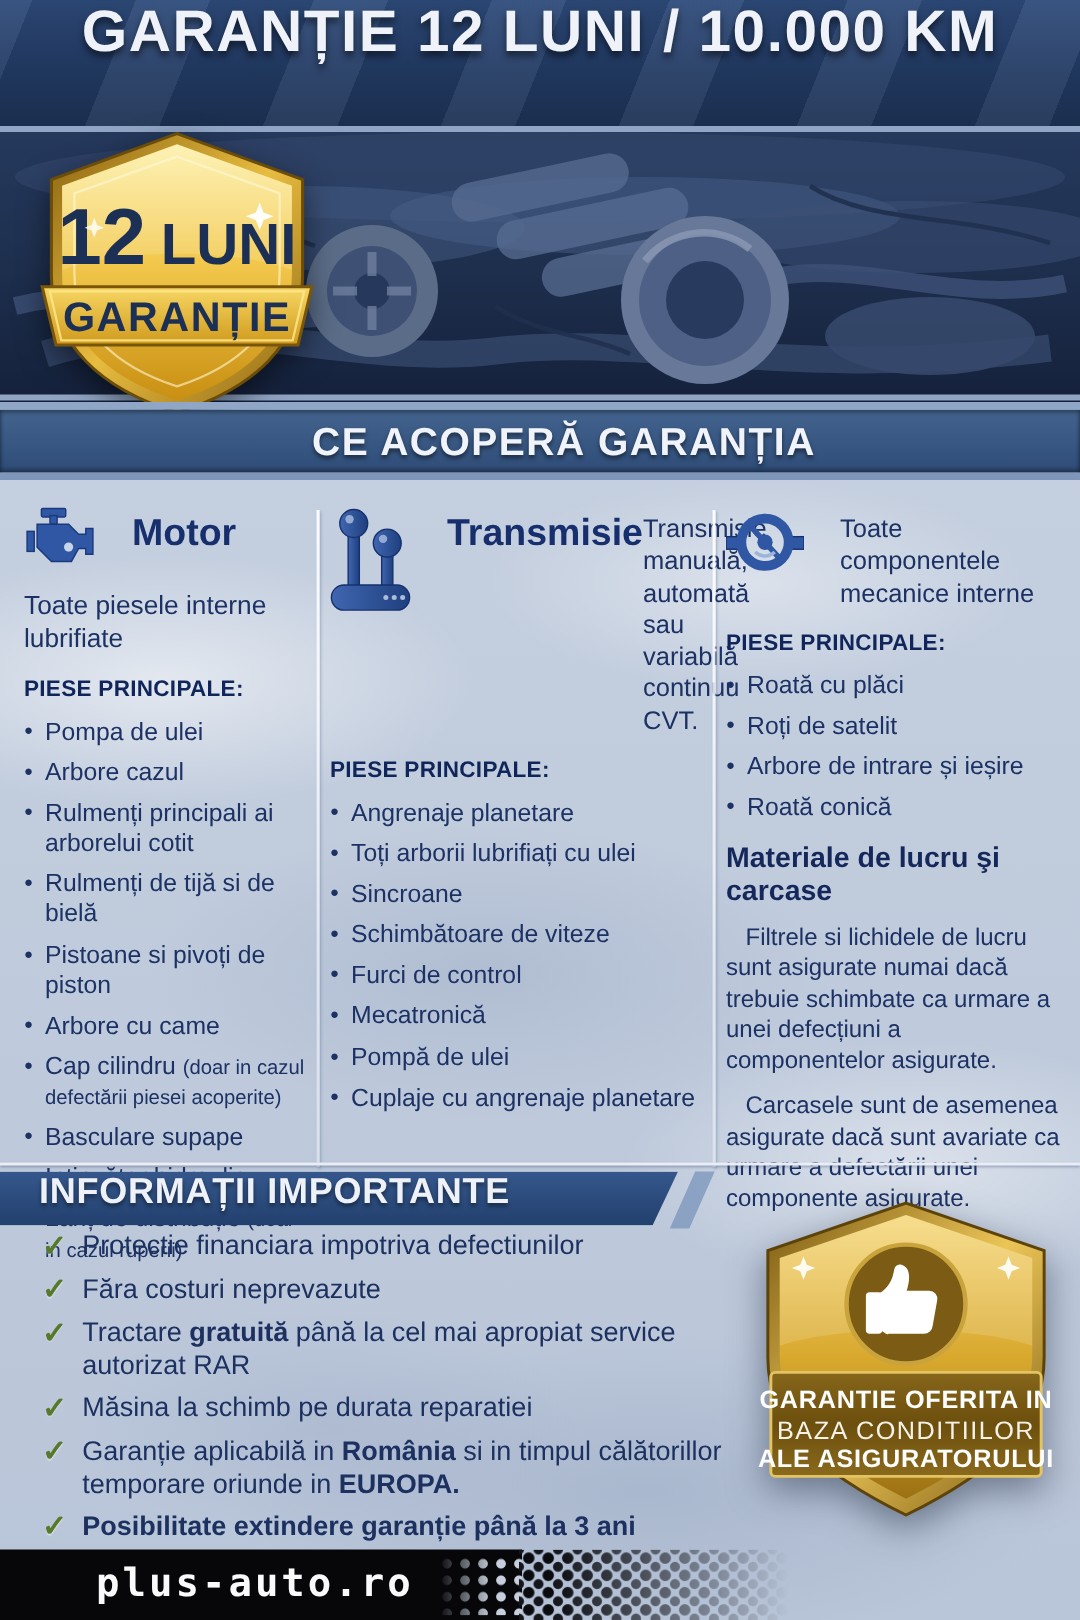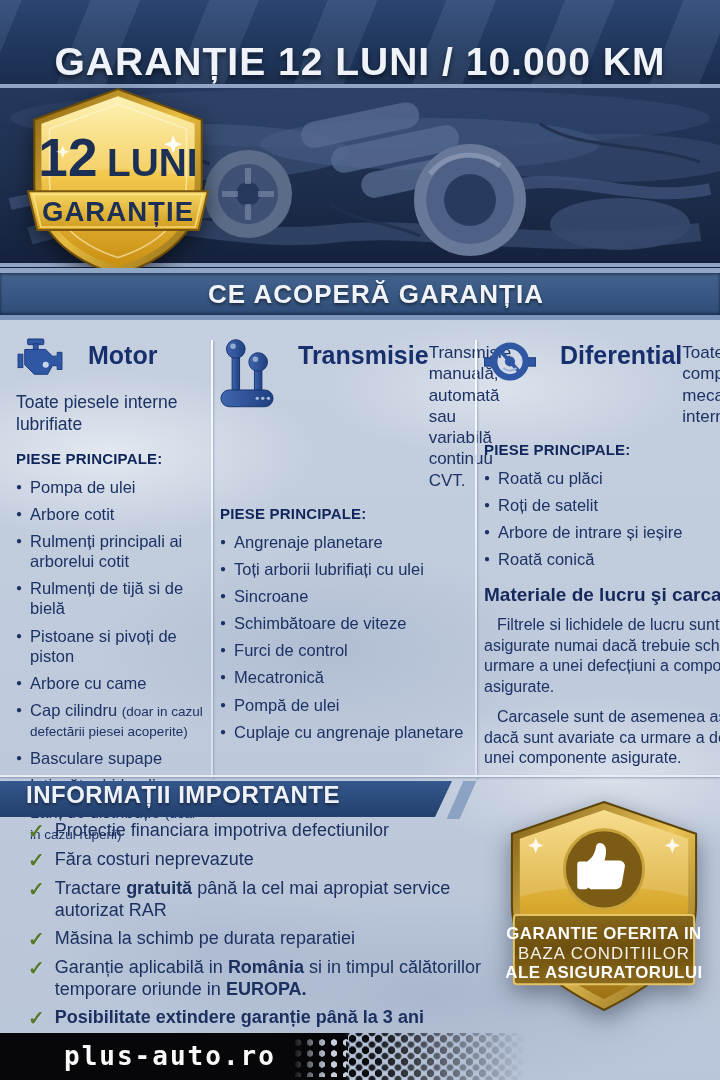--- a/index.html
+++ b/index.html
@@ -15,21 +15,21 @@
       radial-gradient(ellipse 240px 110px at 30% 88%, rgba(150,165,195,.30), transparent 70%),
       radial-gradient(ellipse 400px 150px at 60% 92%, rgba(120,140,175,.25), transparent 70%),
       linear-gradient(#c9d3e2, #b9c5d8);
   }
   .abs { position:absolute; }
 
   
   .top-header { top:0; left:0; right:0; height:84px;
     background:linear-gradient(180deg,#2d4a79 0%,#24three 0%); 
     background:linear-gradient(180deg,#2d4a79 0%,#223a63 55%,#1c3153 100%);
-    overflow:hidden; display:flex; align-items:flex-end; justify-content:center; }
+    overflow:hidden; display:flex; align-items:flex-start; justify-content:center; }
   .top-header::before { content:""; position:absolute; inset:-20px;
     background:repeating-linear-gradient(112deg, rgba(255,255,255,.06) 0 46px, rgba(0,0,0,.06) 46px 110px); }
   .main-title { position:relative; font-size:39px; font-weight:bold; color:#eff3f9;
     letter-spacing:1px; text-shadow:0 3px 5px rgba(0,0,0,.55); white-space:nowrap; }
 
   
   .engine-band { top:84px; left:0; right:0; height:184px; }
   .engine-band svg { display:block; width:100%; height:100%; }
 
   
@@ -221,21 +221,21 @@
       </div>
       <div class="subtitle">Toate piesele interne lubrifiate</div>
       <div class="list-header">PIESE PRINCIPALE:</div>
       <div>
           <div class="li">
             <span class="marker">●</span>
             <span class="txt"><span>Pompa de ulei</span></span>
           </div>
           <div class="li">
             <span class="marker">●</span>
-            <span class="txt"><span>Arbore cotit</span></span>
+            <span class="txt"><span>Arbore cazul</span></span>
           </div>
           <div class="li">
             <span class="marker">●</span>
             <span class="txt"><span>Rulmenți principali ai arborelui cotit</span></span>
           </div>
           <div class="li">
             <span class="marker">●</span>
             <span class="txt"><span>Rulmenți de tijă si de bielă</span></span>
           </div>
           <div class="li">
@@ -345,21 +345,20 @@
               <rect x="0" y="21" width="11" height="9"></rect>
               <rect x="45" y="21" width="11" height="9"></rect>
             </g>
             <circle cx="28" cy="25" r="17" fill="none" stroke="#2f57a3" stroke-width="7"></circle>
             <circle cx="28" cy="25" r="5.5" fill="#2f57a3"></circle>
             <path d="M18 14 L38 36" stroke="#2f57a3" stroke-width="4"></path>
             <path d="M21 32 a 10 10 0 0 0 14 0" stroke="#9db4da" stroke-width="2.5" fill="none"></path>
           </svg>
         </span>
         <div class="head-stack">
-          <div class="col-title">Diferential</div>
           <div class="subtitle">Toate componentele mecanice interne</div>
         </div>
       </div>
       <div class="list-header">PIESE PRINCIPALE:</div>
       <div>
           <div class="li">
             <span class="marker">●</span>
             <span class="txt"><span>Roată cu plăci</span></span>
           </div>
           <div class="li">

